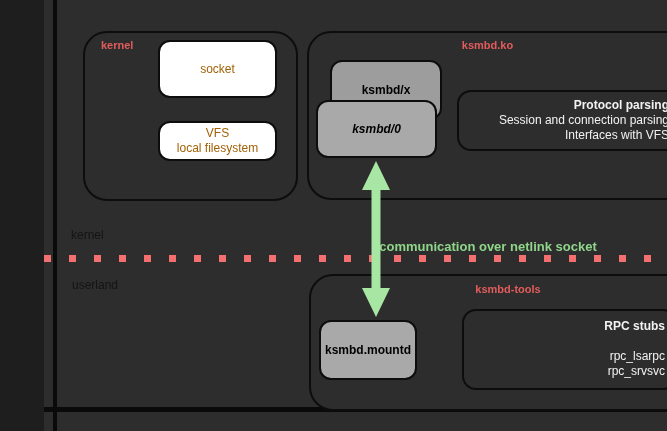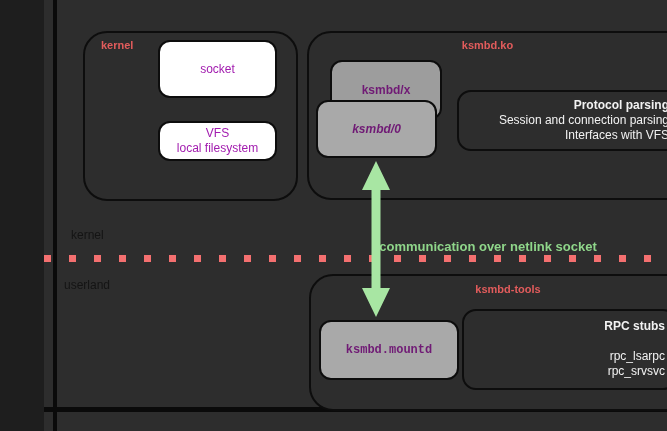--- a/index.html
+++ b/index.html
@@ -42,28 +42,28 @@
   .outer-box { border-radius: 24px; }
   .inner-dark-box { border-radius: 14px; }
   .node-box {
     border-radius: 12px;
     display: flex;
     align-items: center;
     justify-content: center;
   }
   .white-box {
     background: #ffffff;
-    color: #a21caf;
+    color: #a16207;
     font-size: 12px;
     line-height: 15px;
     text-align: center;
   }
   .gray-box {
     background: #a9a9a9;
-    color: #701a75;
+    color: #000000;
     font-size: 12px;
     font-weight: bold;
     text-align: right;
   }
   .gray-box.back { background: #9d9d9d; }
   
   .red-title {
     position: absolute;
     color: #e25c5c;
     font-size: 11px;
@@ -149,26 +149,26 @@
     <span>ksmbd/0</span>
   </div>
   <div class="box inner-dark-box feature-list" style="left:413px; top:90px; width:224px; height:61px;">
     <div class="bold-line">Protocol parsing</div>
     <div>Session and connection parsing</div>
     <div>Interfaces with VFS</div>
   </div>
 
   <div class="side-label" style="left:27px; top:228px;">kernel</div>
   <div class="dotted-line"></div>
-  <div class="side-label" style="left:20px; top:278px;">userland</div>
+  <div class="side-label" style="left:28px; top:278px;">userland</div>
   <div class="channel-label" style="left:444px; top:239px;">communication over netlink socket</div>
 
   <div class="box outer-box" style="left:265px; top:274px; width:392px; height:137px;"></div>
   <div class="red-title centered-title" style="left:268px; top:283px; width:392px;">ksmbd-tools</div>
-  <div class="box node-box gray-box" style="left:275px; top:320px; width:140px; height:60px; z-index:3;font-family:Liberation Mono, monospace;">
+  <div class="box node-box gray-box" style="left:275px; top:320px; width:98px; height:60px; z-index:3;">
     <span>ksmbd.mountd</span>
   </div>
   <div class="box inner-dark-box rpc-list" style="left:418px; top:309px; width:215px; height:81px;">
     <div style="font-weight:bold">RPC stubs</div>
     <div class="spacer"></div>
     <div>rpc_lsarpc</div>
     <div>rpc_srvsvc</div>
   </div>
 
   <div class="arrow-wrap">

